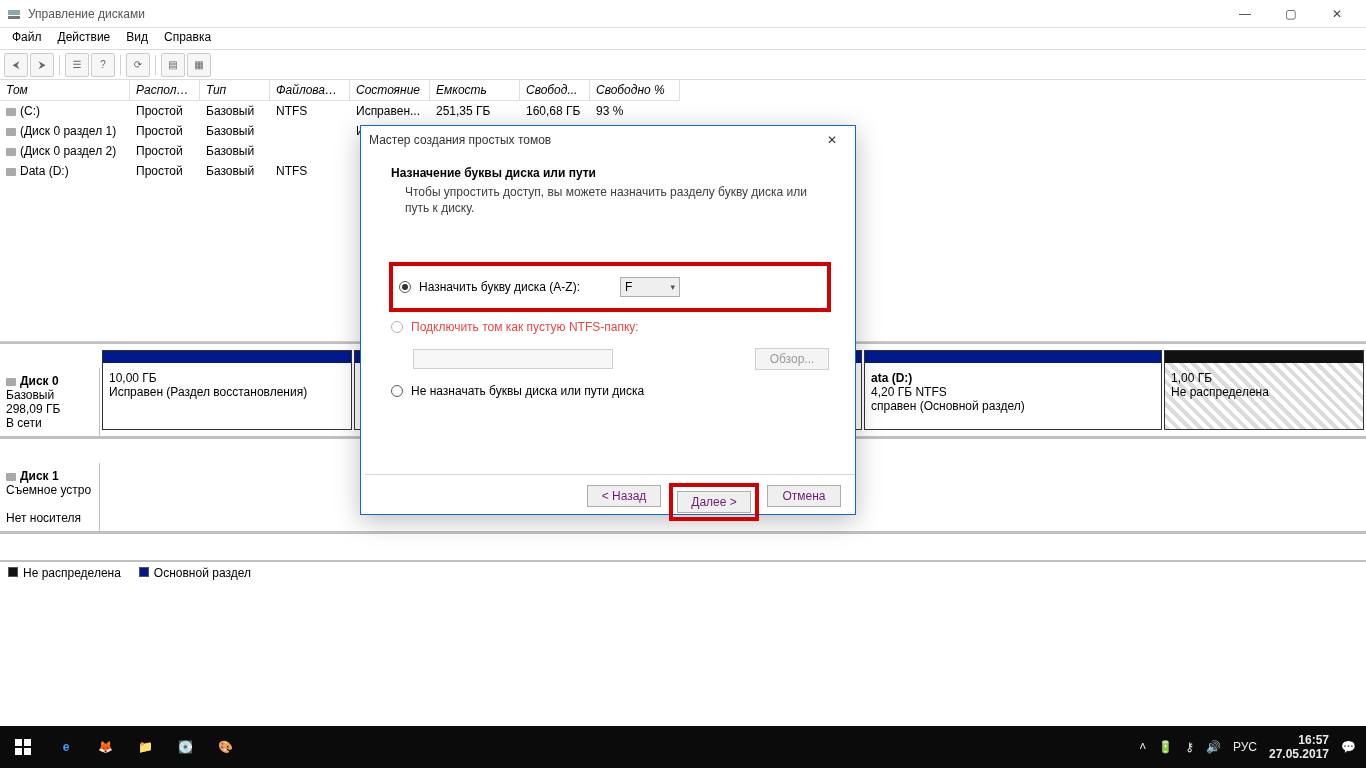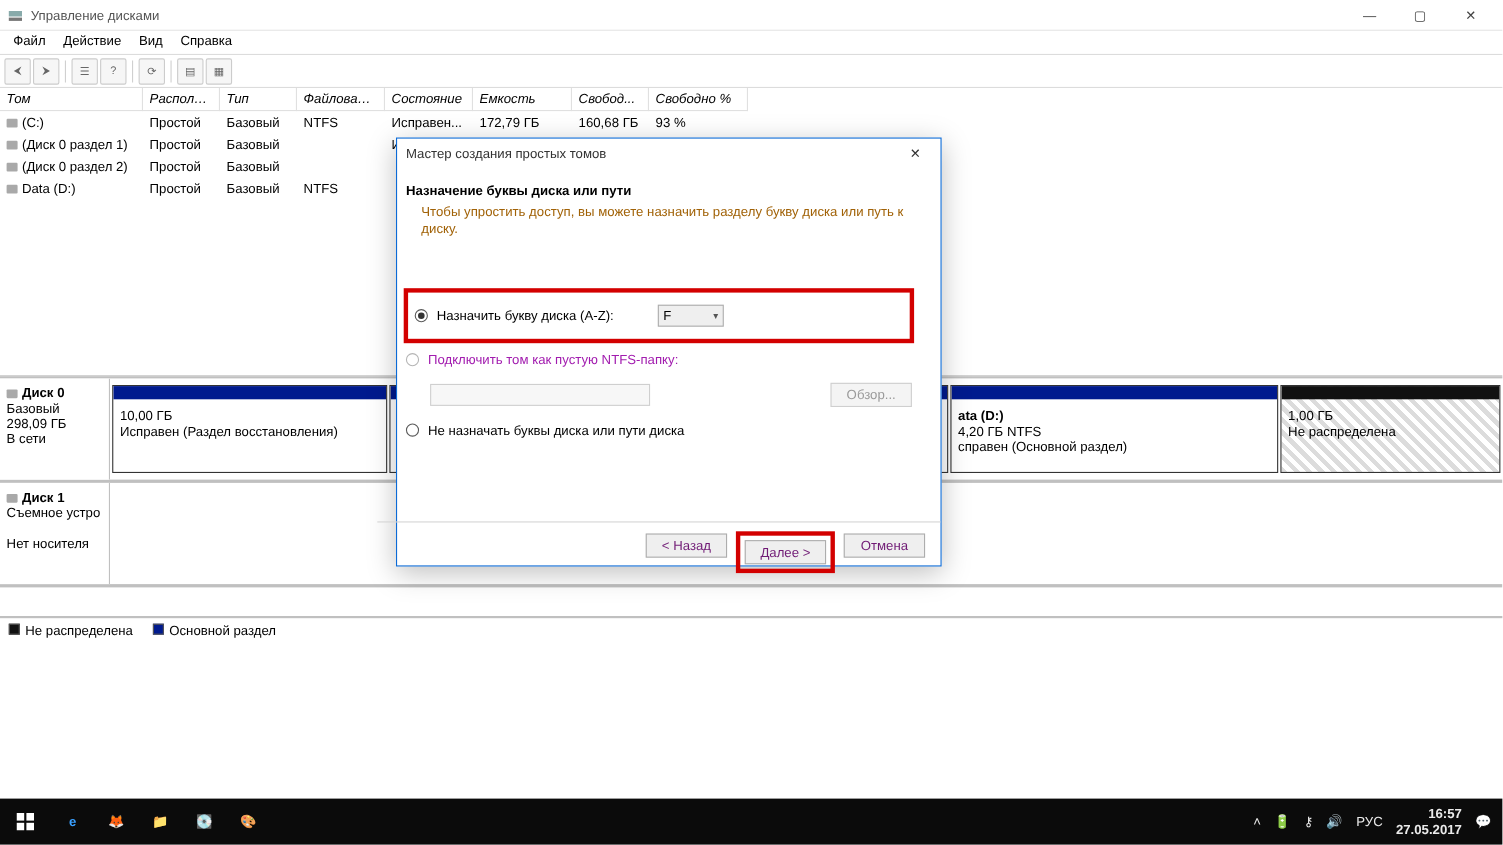--- a/index.html
+++ b/index.html
@@ -27,43 +27,43 @@
 .vol-head div, .vol-row div { padding:3px 6px; overflow:hidden; white-space:nowrap; text-overflow:ellipsis; }
 .vol-head div { background:#fff; border-right:1px solid #e0e0e0; border-bottom:1px solid #e0e0e0;font-style:italic; }
 .vol-row div { }
 .c-tom{width:130px}.c-loc{width:70px}.c-type{width:70px}.c-fs{width:80px}.c-stat{width:80px}.c-cap{width:90px}.c-free{width:70px}.c-freep{width:90px}
 .vol-icon{display:inline-block;width:10px;height:8px;background:#a9a9a9;margin-right:4px;border-radius:1px;vertical-align:middle;}
 .vol-area{height:240px; overflow:auto;}
 
 
 .diskmap { height:220px; border-top:2px solid #c0c0c0; border-bottom:2px solid #c0c0c0; overflow:hidden;}
 .disk-row { display:flex; height:95px; border-bottom:3px solid #c0c0c0; align-items:stretch;}
-.disk-info { width:100px; padding:6px 6px; border-right:1px solid #c0c0c0; background:#fff; }
+.disk-info { width:100px; padding:6px 6px; border-right:1px solid #c0c0c0; background:#fff;margin-top:24px; }
 .disk-info .dname{font-weight:bold;}
 .disk-parts { flex:1; display:flex; padding:6px 2px; gap:2px; }
 .part { border:1px solid #333; padding:6px; background:#fff; position:relative; overflow:hidden; }
 .part .stripe { position:absolute; top:0;left:0;right:0;height:12px; }
 .stripe.blue{background:#001a8e;} .stripe.black{background:#111;} .hatch{background:repeating-linear-gradient(45deg,#dcdcdc 0 4px,#fff 4px 8px);}
 .part .pt{margin-top:14px;}
 .legend{padding:4px 8px; display:flex; gap:18px; align-items:center;}
 .legend .sw{width:10px;height:10px;display:inline-block;margin-right:5px;border:1px solid #555;}
 .sw.black{background:#111;} .sw.blue{background:#001a8e;}
 
 
 .dialog { position:absolute; top:125px; left:360px; width:496px; height:390px; background:#fff; border:1px solid #0b6ad6; box-shadow:0 6px 24px rgba(0,0,0,0.25);}
 .dlg-title { height:28px; display:flex; align-items:center; padding:0 8px; color:#333;}
 .dlg-title .x{margin-left:auto;width:30px;text-align:center;color:#333;}
-.dlg-body { padding:8px 26px 0 8px; }
+.dlg-body { padding:8px 26px 0 30px; }
 .dlg-h { font-weight:bold; padding-top:4px;}
-.dlg-sub { color:#a16207; padding:4px 0 8px 14px; line-height:1.35;}
+.dlg-sub { color:#404040; padding:4px 0 8px 14px; line-height:1.35;}
 .opt { display:flex; align-items:center; gap:8px; height:26px;}
 .radio{width:12px;height:12px;border:1px solid #5a5a5a;border-radius:50%;display:inline-flex;align-items:center;justify-content:center;}
 .radio.sel::after{content:"";width:6px;height:6px;background:#333;border-radius:50%;}
 .radio.dis{border-color:#b5b5b5;}
-.opt span.dis{color:#a21caf;}
+.opt span.dis{color:#ef4444;}
 .combo{width:60px;height:20px;border:1px solid #adadad;background:#efefef;display:inline-flex;align-items:center;justify-content:space-between;padding:0 4px;margin-left:32px;}
 .combo .cv{font-size:12px;} .combo .arr{font-size:9px;color:#555;}
 .boxline{display:flex;gap:8px;align-items:center;margin:8px 0 0 22px;justify-content:space-between;}
 .tinput{width:200px;height:20px;border:1px solid #cfcfcf;background:#f7f7f7;}
 .btn{min-width:74px;height:22px;border:1px solid #adadad;background:#efefef;padding:0 10px;display:inline-flex;align-items:center;justify-content:center;color:#701a75;}
 .btn.dis{color:#9a9a9a;border-color:#cfcfcf;background:#f4f4f4;}
 .dlg-sep{height:1px;background:#d5d5d5;margin:70px -26px 10px -26px;}
 .dlg-buttons{display:flex;justify-content:flex-end;gap:10px;padding:0 14px 12px 0;}
 
 
@@ -125,21 +125,21 @@
     <div class="c-free">Свобод...</div>
     <div class="c-freep">Свободно %</div>
   </div>
   <div class="vol-area">
     <div class="vol-row">
       <div class="c-tom"><span class="vol-icon"></span><span>(C:)</span></div>
       <div class="c-loc">Простой</div>
       <div class="c-type">Базовый</div>
       <div class="c-fs">NTFS</div>
       <div class="c-stat">Исправен...</div>
-      <div class="c-cap">172,79 ГБ</div>
+      <div class="c-cap">251,35 ГБ</div>
       <div class="c-free">160,68 ГБ</div>
       <div class="c-freep">93 %</div>
     </div>
     <div class="vol-row">
       <div class="c-tom"><span class="vol-icon"></span><span>(Диск 0 раздел 1)</span></div>
       <div class="c-loc">Простой</div>
       <div class="c-type">Базовый</div>
       <div class="c-fs"></div>
       <div class="c-stat">Исправен...</div>
       <div class="c-cap">10,00 ГБ</div>

